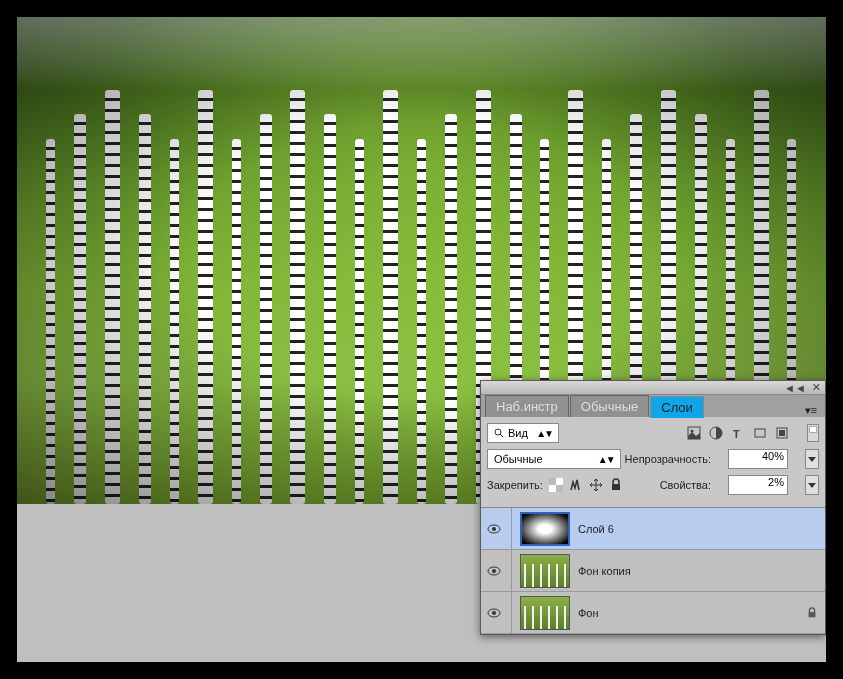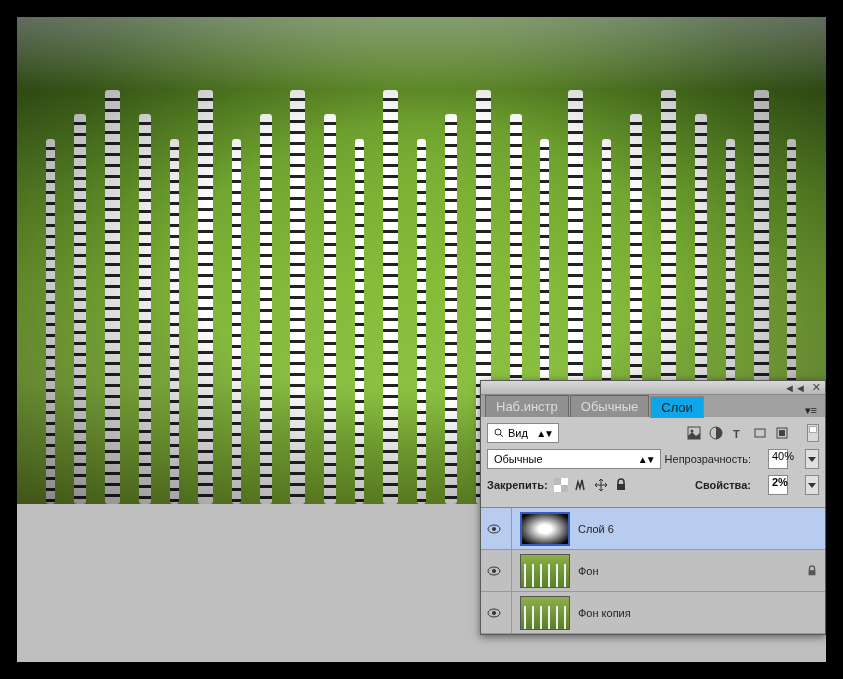--- a/index.html
+++ b/index.html
@@ -29,24 +29,24 @@
 
 .search-box { display: flex; align-items: center; background: #fff; border: 1px solid #888; padding: 2px 6px; width: 72px; height: 20px; cursor: text; }
 .search-box svg { width: 10px; height: 10px; margin-right: 4px; }
 .spacer { flex: 1; }
 
 .filter-icons { display: flex; gap: 8px; align-items: center; color: #444; }
 .filter-icons > * { cursor: pointer; width: 14px; height: 14px; display: flex; align-items: center; justify-content: center; }
 
 .blend-select { flex: 1; background: #fff; border: 1px solid #888; padding: 2px 6px; height: 20px; display: flex; align-items: center; justify-content: space-between; cursor: pointer; }
 .opacity-group { display: flex; align-items: center; gap: 17px; }
-.opacity-input { width: 20px; height: 20px; background: #fff; border: 1px solid #888; text-align: right; padding: 0 3px; cursor: text; }
+.opacity-input { width: 60px; height: 20px; background: #fff; border: 1px solid #888; text-align: right; padding: 0 3px; cursor: text; }
 .opacity-drop { width: 14px; height: 20px; background: #e0e0e0; border: 1px solid #888; display: flex; align-items: center; justify-content: center; cursor: pointer; }
 
-.lock-row { display: flex; align-items: center; gap: 6px; font-weight: bold; }
+.lock-row { display: flex; align-items: center; gap: 6px; }
 .lock-icons { display: flex; gap: 6px; align-items: center; }
 .lock-icons > * { cursor: pointer; width: 14px; height: 14px; display: flex; align-items: center; justify-content: center; color: #333; }
 
 .layers-list { background: #c0c0c0; border-top: 1px solid #888; }
 .layer-row { display: flex; align-items: center; height: 42px; border-bottom: 1px solid #999; padding: 0 4px; gap: 8px; cursor: pointer; }
 .layer-row.selected { background: #b8ccf0; }
 .eye { width: 18px; display: flex; justify-content: center; cursor: pointer; }
 .eye svg { width: 14px; height: 14px; }
 .divider { width: 1px; height: 100%; background: #999; }
 .thumb { width: 50px; height: 34px; border: 1px solid #555; background: #7da040; position: relative; overflow: hidden; }
@@ -241,43 +241,43 @@
           <div class="thumb-forest"></div>
           <div class="thumb-trees">
             <div></div>
             <div></div>
             <div></div>
             <div></div>
             <div></div>
             <div></div>
           </div>
         </div>
+      <div class="layer-name">Фон копия</div>
+    </div>
+    <div class="layer-row">
+      <div class="eye">
+          <svg viewBox="0 0 14 14">
+            <ellipse cx="7" cy="7" rx="6" ry="4" fill="none" stroke="#333"></ellipse>
+            <circle cx="7" cy="7" r="2" fill="#333"></circle>
+          </svg>
+        </div>
+      <div class="divider"></div>
+      <div class="thumb">
+          <div class="thumb-forest"></div>
+          <div class="thumb-trees">
+            <div></div>
+            <div></div>
+            <div></div>
+            <div></div>
+            <div></div>
+            <div></div>
+          </div>
+        </div>
       <div class="layer-name">Фон</div>
       <div class="lock-badge">
           <svg width="12" height="12" viewBox="0 0 14 14">
             <rect x="3" y="6" width="8" height="6" fill="#555"></rect>
             <path d="M4 6 L4 4 A3 3 0 0 1 10 4 L10 6" fill="none" stroke="#555" stroke-width="1.5"></path>
           </svg>
         </div>
     </div>
-    <div class="layer-row">
-      <div class="eye">
-          <svg viewBox="0 0 14 14">
-            <ellipse cx="7" cy="7" rx="6" ry="4" fill="none" stroke="#333"></ellipse>
-            <circle cx="7" cy="7" r="2" fill="#333"></circle>
-          </svg>
-        </div>
-      <div class="divider"></div>
-      <div class="thumb">
-          <div class="thumb-forest"></div>
-          <div class="thumb-trees">
-            <div></div>
-            <div></div>
-            <div></div>
-            <div></div>
-            <div></div>
-            <div></div>
-          </div>
-        </div>
-      <div class="layer-name">Фон копия</div>
-    </div>
   </div>
 </div>
 
 </body></html>

